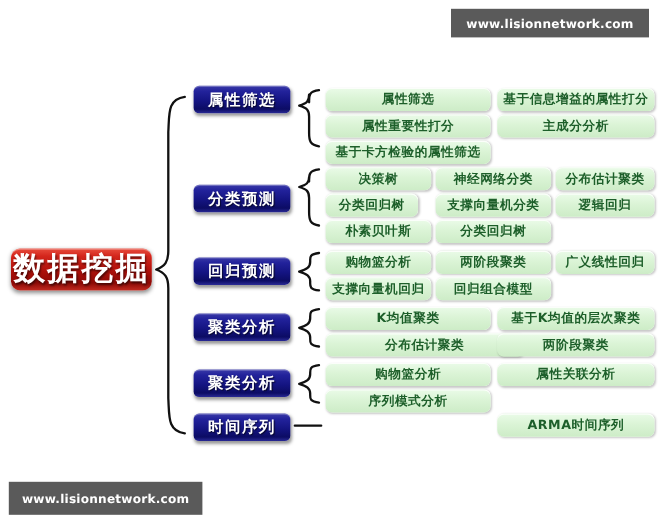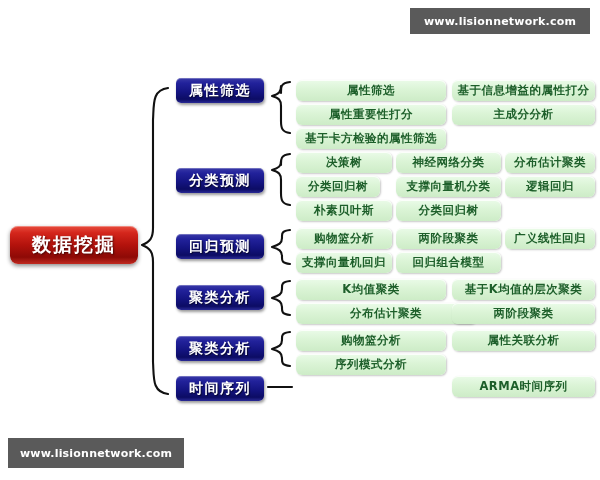--- a/index.html
+++ b/index.html
@@ -60,21 +60,21 @@
     background:
       linear-gradient(to bottom,
         #e84c3d 0%, #d4261c 18%, #b3120c 50%, #8e0a06 82%, #c02a20 100%);
     box-shadow: 0 2px 4px rgba(0,0,0,0.45), inset 0 1px 0 rgba(255,255,255,0.35);
     display: flex;
     align-items: center;
     justify-content: center;
   }
   #root-node .root-label {
     color: #ffffff;
-    font-size: 19px;
+    font-size: 29px;
     font-weight: bold;
     letter-spacing: 2px;
     text-shadow: 1px 1px 2px rgba(0,0,0,0.55);
   }
 
   
   .cat-node {
     position: absolute;
     left: 176px;
     width: 88px;

